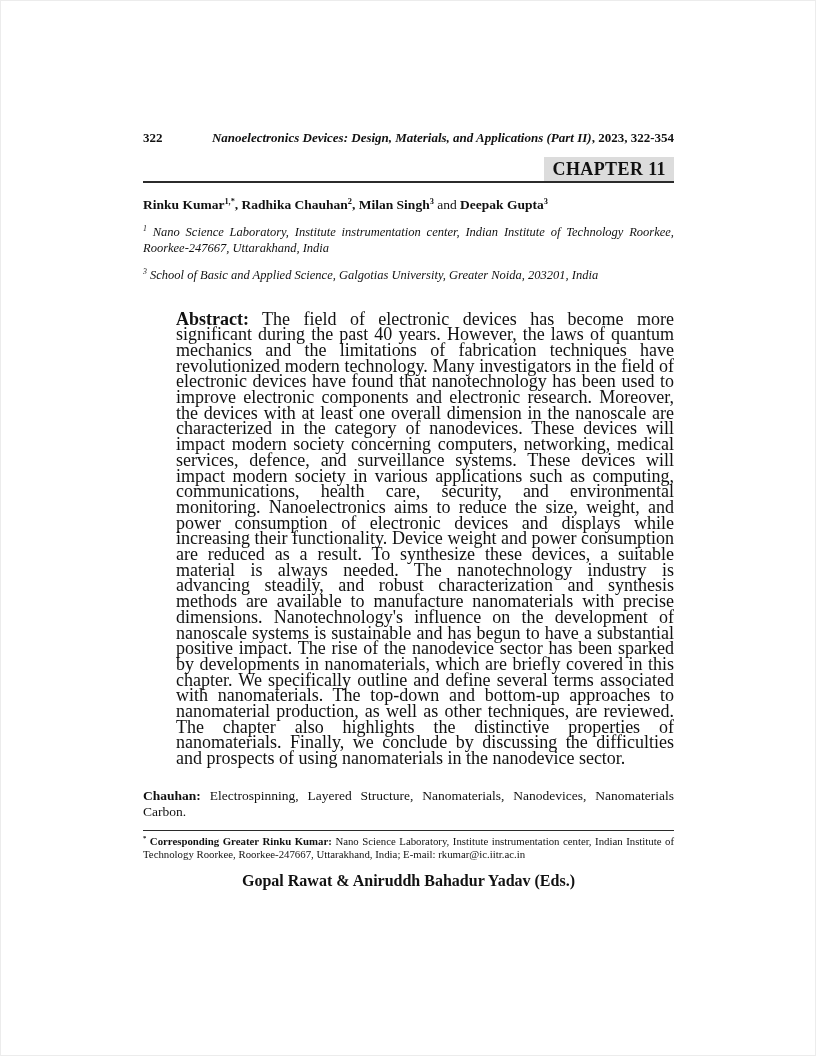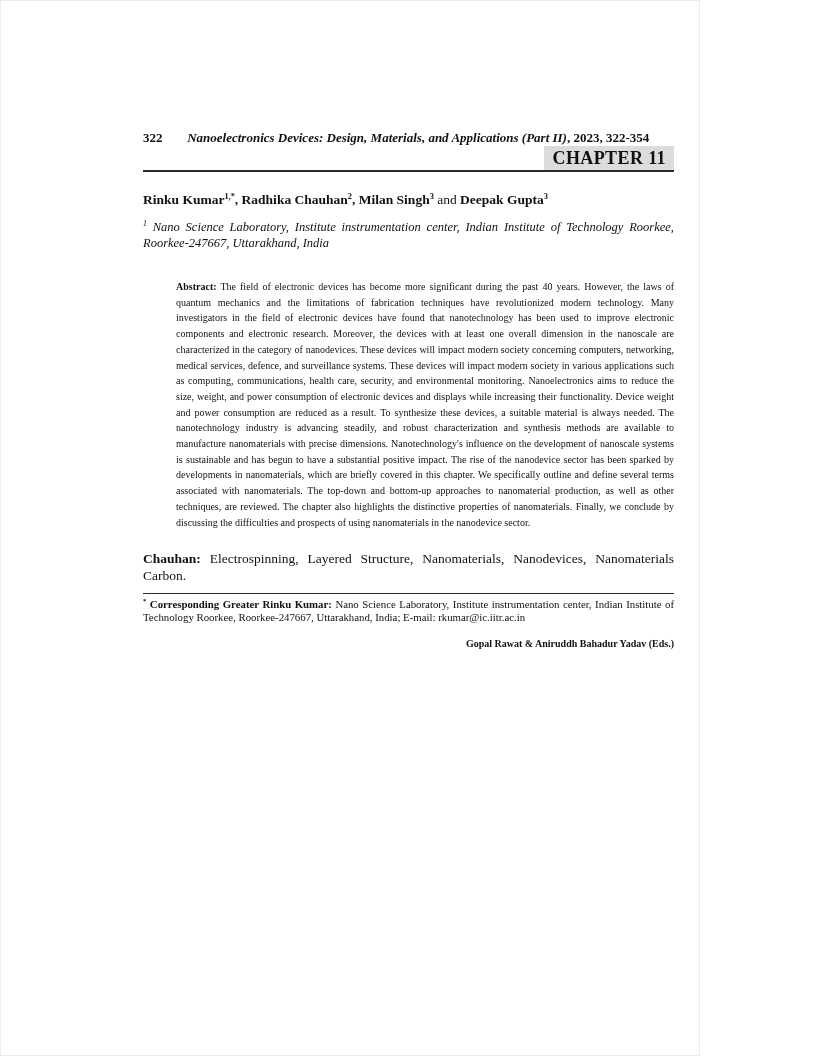--- a/index.html
+++ b/index.html
@@ -1,19 +1,19 @@
 <!DOCTYPE html>
 <html><head>
 <meta charset="utf-8">
 <style>
   * { box-sizing: border-box; }
   html, body { margin: 0; padding: 0; background: #ffffff; }
   .page {
     position: relative;
-    width: 700px;
+    width: 816px;
     height: 1056px;
     background: #ffffff;
     color: #111111;
     font-family: "Liberation Serif", serif;
     box-shadow: inset 0 0 0 1px #ececec;
     overflow: hidden;
   }
   .content {
     position: absolute;
     left: 143px;
@@ -23,23 +23,24 @@
   sup { font-size: 62%; line-height: 0; }
 
   .running-header {
     display: flex;
     align-items: baseline;
     font-size: 13px;
     line-height: 16px;
     font-weight: bold;
   }
   .running-header .page-number { white-space: nowrap; }
-  .running-header .journal-ref { flex: 1; text-align: center; }
+  .running-header .journal-ref { flex: 1; text-align: right; }
 
   .banner-row {
+    margin-top: 11px;
     border-bottom: 2px solid #2b2b2b;
     text-align: right;
   }
   .chapter-banner {
     display: inline-block;
     vertical-align: bottom;
     background: #dcdcdc;
     font-size: 18px;
     font-weight: bold;
     padding: 2px 8px 1px 8px;
@@ -48,38 +49,38 @@
 
   .title {
     margin: 16px 0 0 0;
     font-size: 19.5px;
     line-height: 26px;
     font-weight: bold;
     text-align: justify;
   }
 
   .authors {
-    margin: 19px 0 0 0;
+    margin: 13px 0 0 0;
     font-size: 13.5px;
     line-height: 17px;
   }
 
   .affiliations { margin-top: 10px; }
   .affiliation {
     margin: 12px 0 6px 0;
     font-size: 12.5px;
     line-height: 15.5px;
     font-style: italic;
     text-align: justify;
   }
 
   .abstract {
     margin: 28px 12px 0 33px;
     width: 498px;
-    font-size: 10px;
+    font-size: 18px;
     line-height: 15.7px;
     text-align: justify;
   }
 
   .keywords {
     margin: 21px 0 0 0;
     font-size: 13.5px;
     line-height: 16.5px;
     text-align: justify;
   }
@@ -91,23 +92,23 @@
   }
   .footnote-text {
     margin: 0;
     font-size: 10.8px;
     line-height: 13px;
     text-align: justify;
   }
 
   .publisher {
     margin-top: 13px;
-    text-align: right;
+    text-align: center;
     font-weight: bold;
-    font-size: 10px;
+    font-size: 16px;
     line-height: 14px;
   }
 </style>
 </head>
 <body>
 
 <div class="page">
   <div class="content">
 
     <header class="running-header">
@@ -117,20 +118,21 @@
 
     <div class="banner-row">
       <span class="chapter-banner">CHAPTER 11</span>
     </div>
 
 
     <p class="authors"><span style="font-weight: bold;">Rinku Kumar</span><sup style="font-weight: bold;">1,*</sup><span style="font-weight: bold;">, </span><span style="font-weight: bold;">Radhika Chauhan</span><sup style="font-weight: bold;">2</sup><span style="font-weight: bold;">, </span><span style="font-weight: bold;">Milan Singh</span><sup style="font-weight: bold;">3</sup><span> and </span><span style="font-weight: bold;">Deepak Gupta</span><sup style="font-weight: bold;">3</sup></p>
 
     <div class="affiliations">
       <p class="affiliation"><sup>1</sup><span> Nano Science Laboratory, Institute instrumentation center, Indian Institute of Technology Roorkee, Roorkee-247667, Uttarakhand, India</span></p>
+      <p class="affiliation"><sup>3</sup><span> School of Basic and Applied Science, Galgotias University, Greater Noida, 203201, India</span></p>
     </div>
 
     <p class="abstract"><span style="font-weight: bold;">Abstract:</span><span> The field of electronic devices has become more significant during the past 40 years. However, the laws of quantum mechanics and the limitations of fabrication techniques have revolutionized modern technology. Many investigators in the field of electronic devices have found that nanotechnology has been used to improve electronic components and electronic research. Moreover, the devices with at least one overall dimension in the nanoscale are characterized in the category of nanodevices. These devices will impact modern society concerning computers, networking, medical services, defence, and surveillance systems. These devices will impact modern society in various applications such as computing, communications, health care, security, and environmental monitoring. Nanoelectronics aims to reduce the size, weight, and power consumption of electronic devices and displays while increasing their functionality. Device weight and power consumption are reduced as a result. To synthesize these devices, a suitable material is always needed. The nanotechnology industry is advancing steadily, and robust characterization and synthesis methods are available to manufacture nanomaterials with precise dimensions. Nanotechnology's influence on the development of nanoscale systems is sustainable and has begun to have a substantial positive impact. The rise of the nanodevice sector has been sparked by developments in nanomaterials, which are briefly covered in this chapter. We specifically outline and define several terms associated with nanomaterials. The top-down and bottom-up approaches to nanomaterial production, as well as other techniques, are reviewed. The chapter also highlights the distinctive properties of nanomaterials. Finally, we conclude by discussing the difficulties and prospects of using nanomaterials in the nanodevice sector.</span></p>
 
     <p class="keywords"><span style="font-weight: bold;">Chauhan:</span><span> Electrospinning, Layered Structure, Nanomaterials, Nanodevices, Nanomaterials Carbon.</span></p>
 
     <div class="footnote">
       <p class="footnote-text"><sup style="font-weight: bold;">*</sup><span style="font-weight: bold;"> Corresponding Greater Rinku Kumar:</span><span> Nano Science Laboratory, Institute instrumentation center, Indian Institute of Technology Roorkee, Roorkee-247667, Uttarakhand, India; E-mail: rkumar@ic.iitr.ac.in</span></p>
     </div>
 

